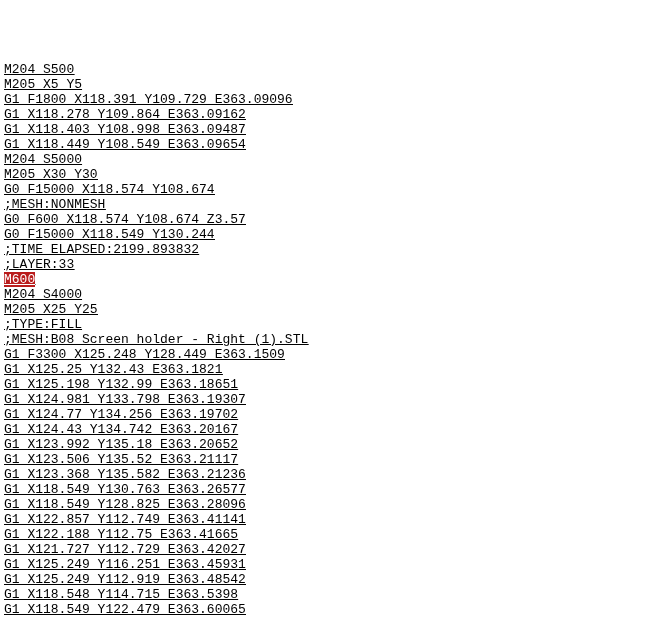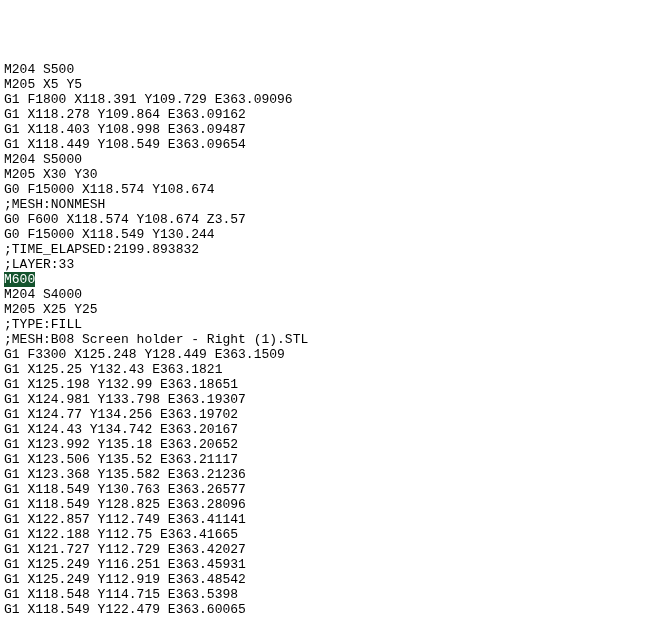--- a/index.html
+++ b/index.html
@@ -1,33 +1,34 @@
 <!DOCTYPE html>
 <html><head>
   <meta charset="utf-8">
   <style>
     * {
       margin: 0;
       padding: 0;
       box-sizing: border-box;
+      text-decoration: underline;
     }
     body {
       font-family: "Courier New", Courier, monospace;
       font-size: 13px;
       line-height: 15px;
       background: #ffffff;
       color: #000000;
       padding: 2px 4px;
       white-space: pre;
     }
     .line {
       display: block;
     }
     .highlighted {
-      background-color: #14532d;
+      background-color: #b91c1c;
       color: #ffffff;
       display: inline;
       text-align: right;
     }
   </style>
 </head>
 <body>
 
 
 

